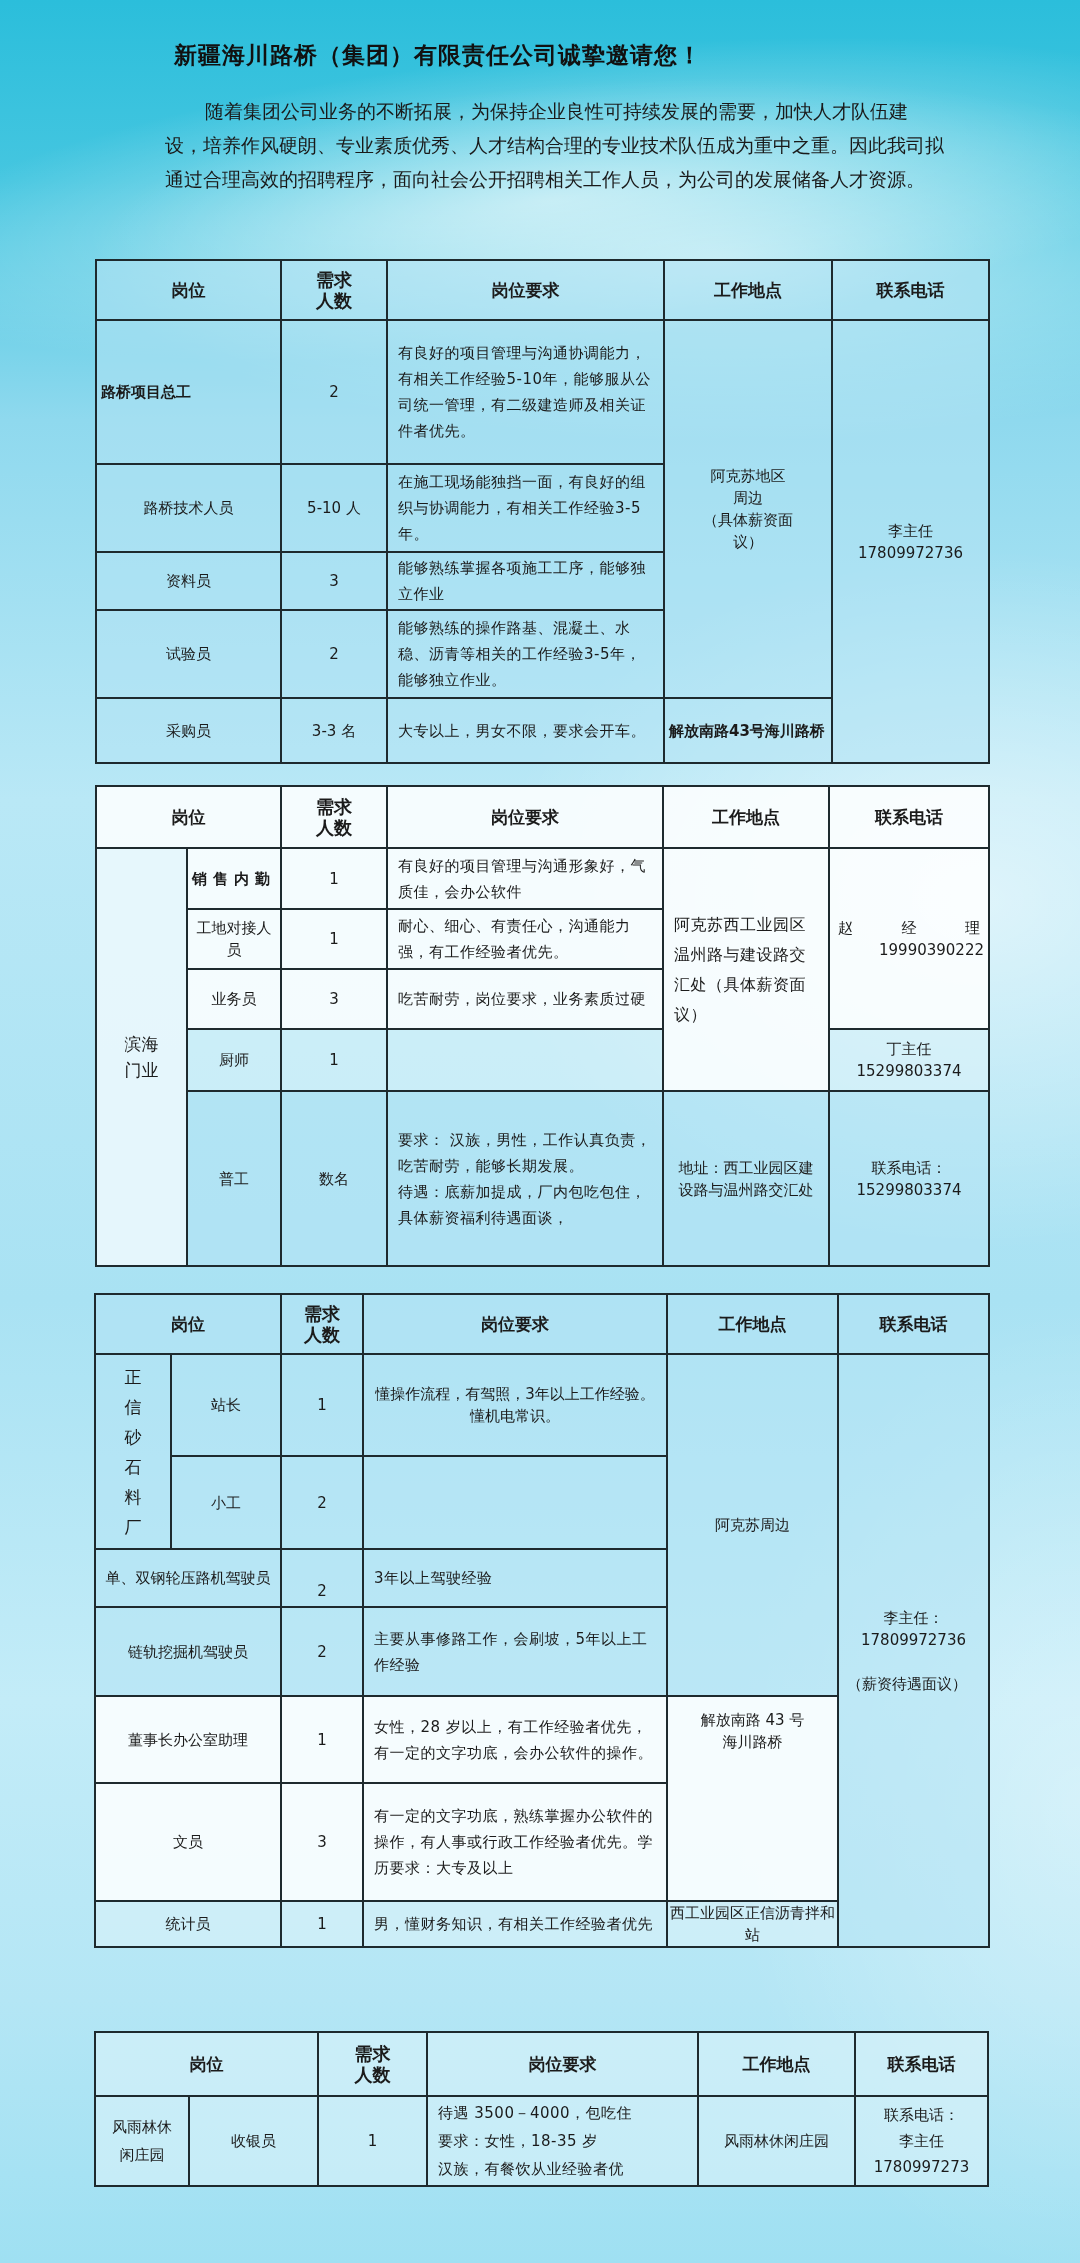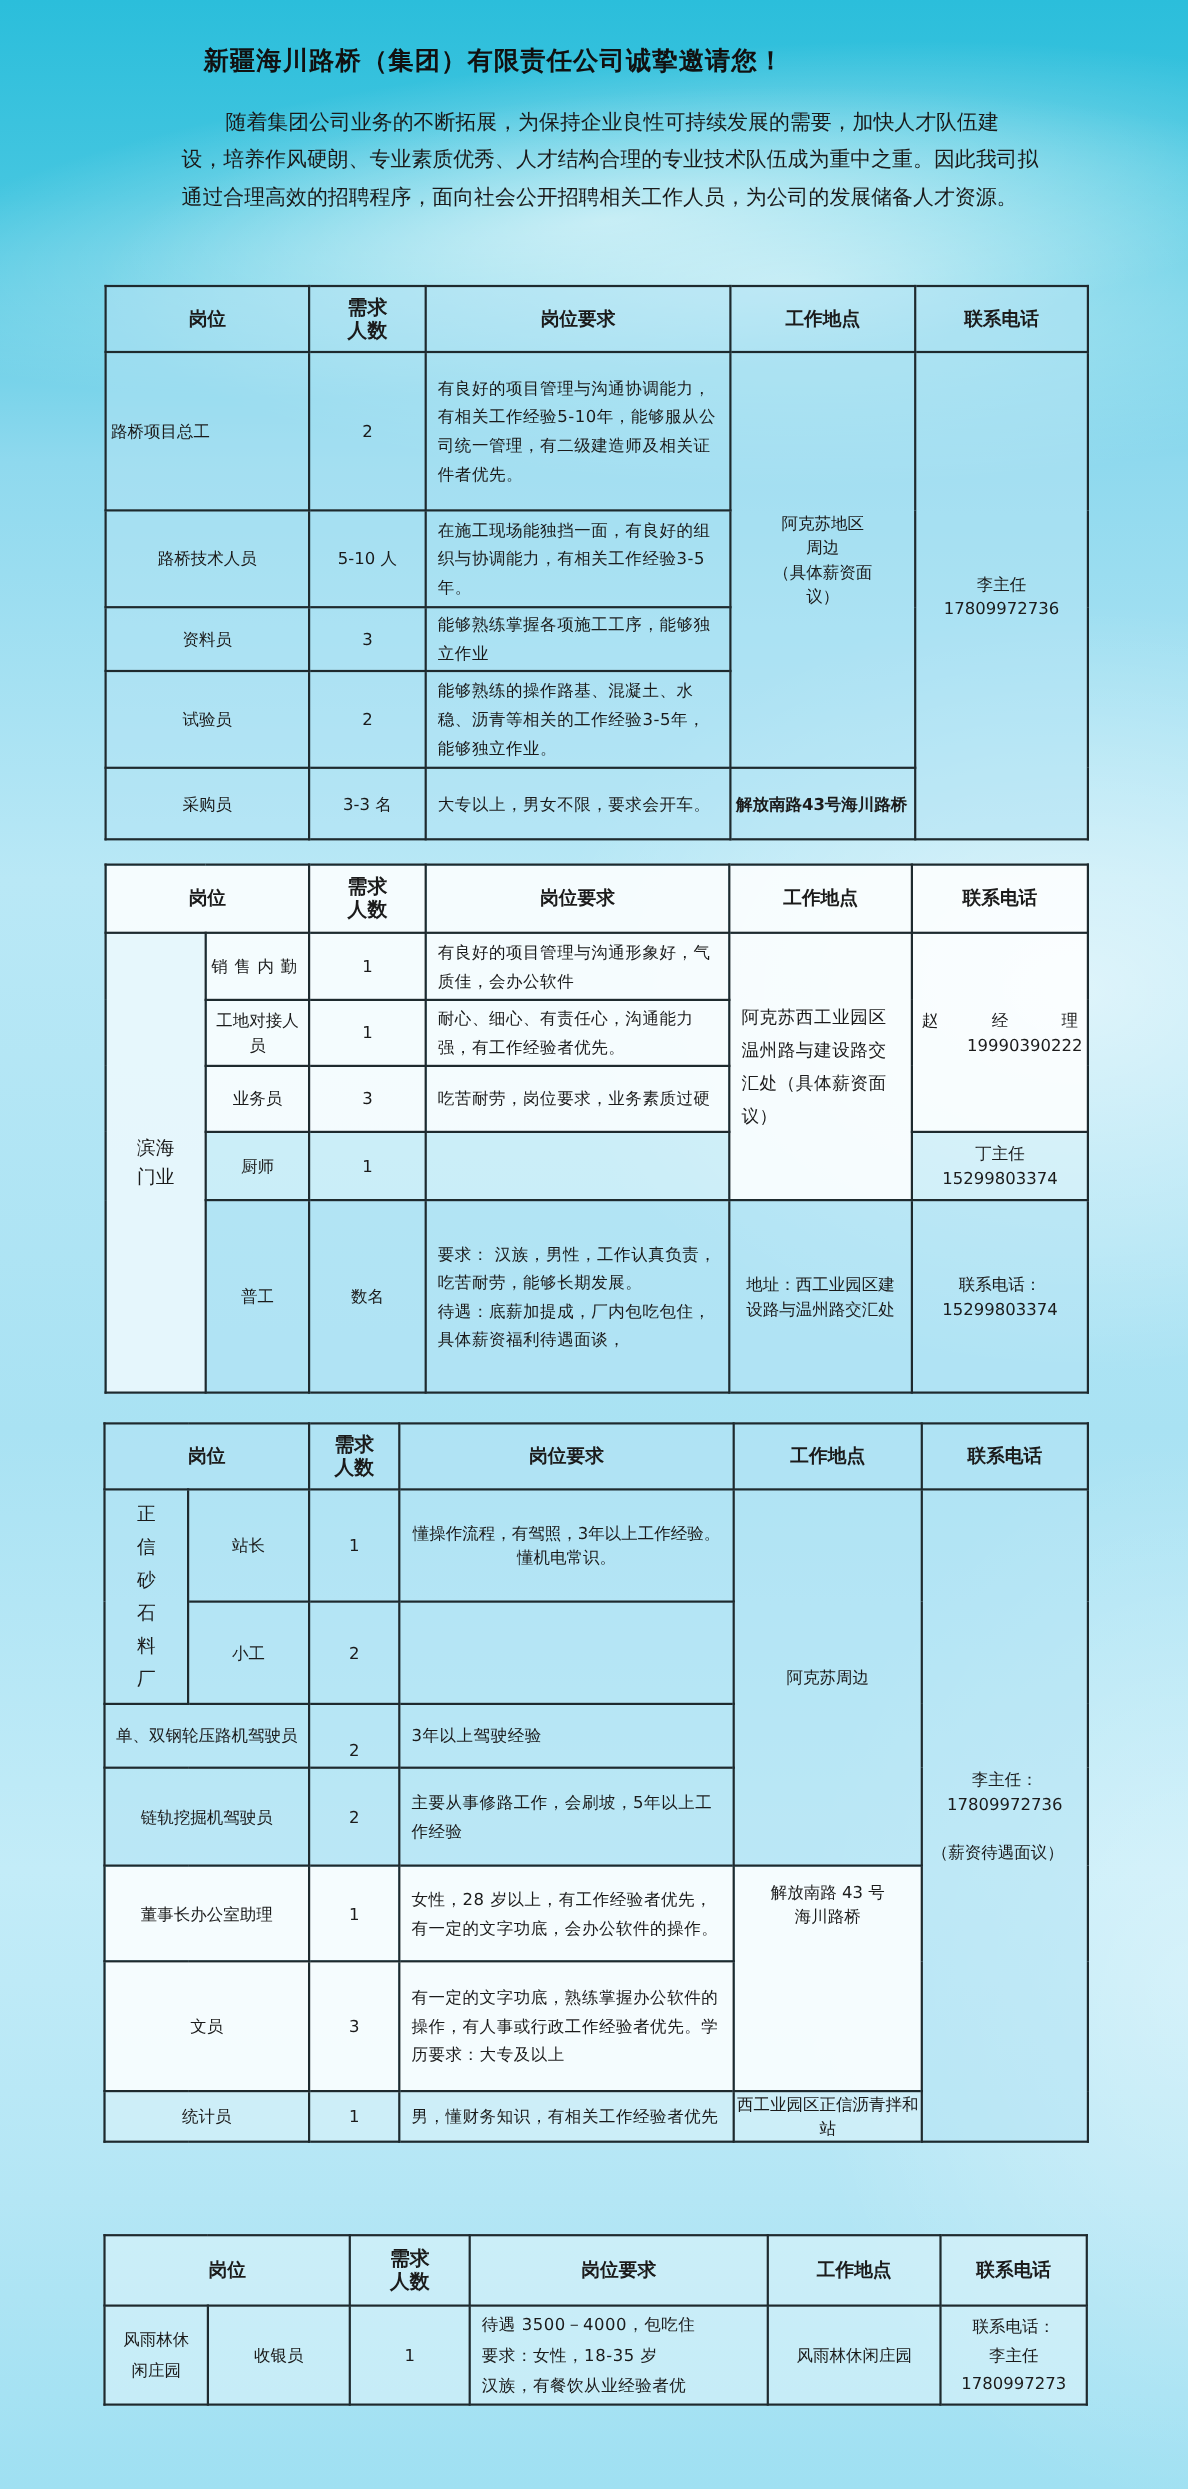--- a/index.html
+++ b/index.html
@@ -15,40 +15,40 @@
         linear-gradient(180deg, #2bbedb 0px, #45c6e0 180px, #8fd9ee 420px, #b9e8f6 800px, #a9e2f3 1300px, #c3ecf8 1700px, #b4e6f5 2000px, #9fe0f2 2263px);
     }
     .wave {
       position: absolute; left: -200px; top: 40px; width: 1500px; height: 320px;
       border-radius: 50%;
       background: radial-gradient(ellipse at center, rgba(255,255,255,0.55) 0%, rgba(255,255,255,0.0) 65%);
       transform: rotate(-6deg);
       pointer-events: none;
     }
     .title {
-      position: absolute; left: 15px; top: 40px; width: 868px; text-align: center;
+      position: absolute; left: 4px; top: 40px; width: 868px; text-align: center;
       font-size: 23px; font-weight: bold; letter-spacing: 1px; color: #111;
     }
     .intro {
       position: absolute; left: 165px; top: 94px; width: 780px;
       font-size: 19px; line-height: 34px; color: #1a1a1a;
       text-indent: 40px;
     }
     table.jobs {
       position: absolute; border-collapse: collapse; table-layout: fixed;
       font-size: 15px; line-height: 22px; color: #1b1b1b;
     }
     table.jobs td, table.jobs th {
       border: 2px solid #1e2a2e; text-align: center; vertical-align: middle;
       padding: 0 4px; overflow: hidden;
     }
     table.jobs th { font-size: 17px; font-weight: bold; line-height: 22px; }
     table.jobs th.two { font-size: 18px; line-height: 21px; }
     table.jobs td.req { text-align: left; padding: 2px 8px 2px 10px; line-height: 26px; letter-spacing: 0.5px; }
-    table.jobs td.left { text-align: left; }
+    table.jobs td.left { text-align: left; font-weight: bold; }
     .blue { background: rgba(180, 228, 244, 0.55); }
     .white { background: rgba(255,255,255,0.85); }
     .pale { background: rgba(220, 243, 250, 0.6); }
     #t1 { left: 95px; top: 259px; width: 893px; }
     #t2 { left: 95px; top: 785px; width: 893px; }
     #t3 { left: 94px; top: 1293px; width: 894px; }
     #t4 { left: 94px; top: 2031px; width: 893px; }
     .vert { display: inline-block; width: 20px; line-height: 30px; font-size: 17px; }
     .phone { display: block; }
     .spread { display: flex; justify-content: space-between; padding: 0 4px; }

